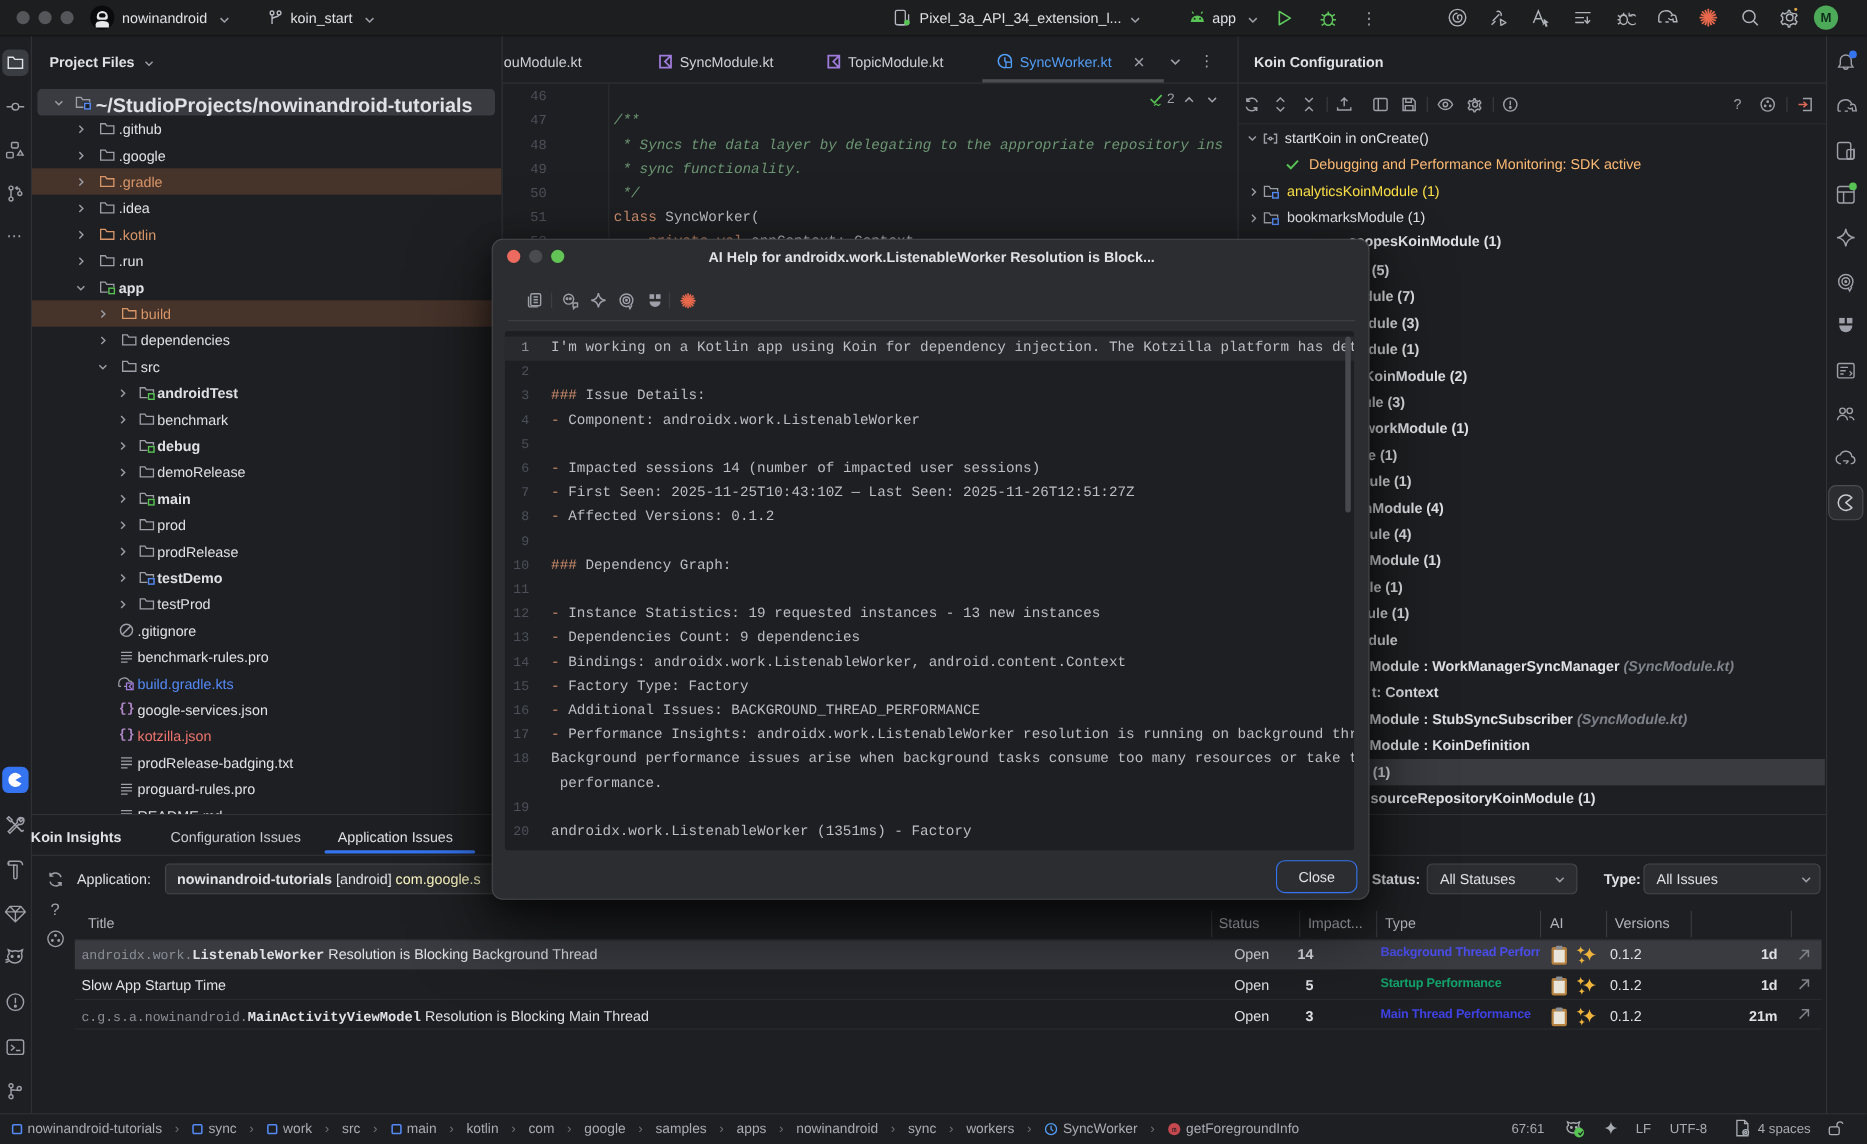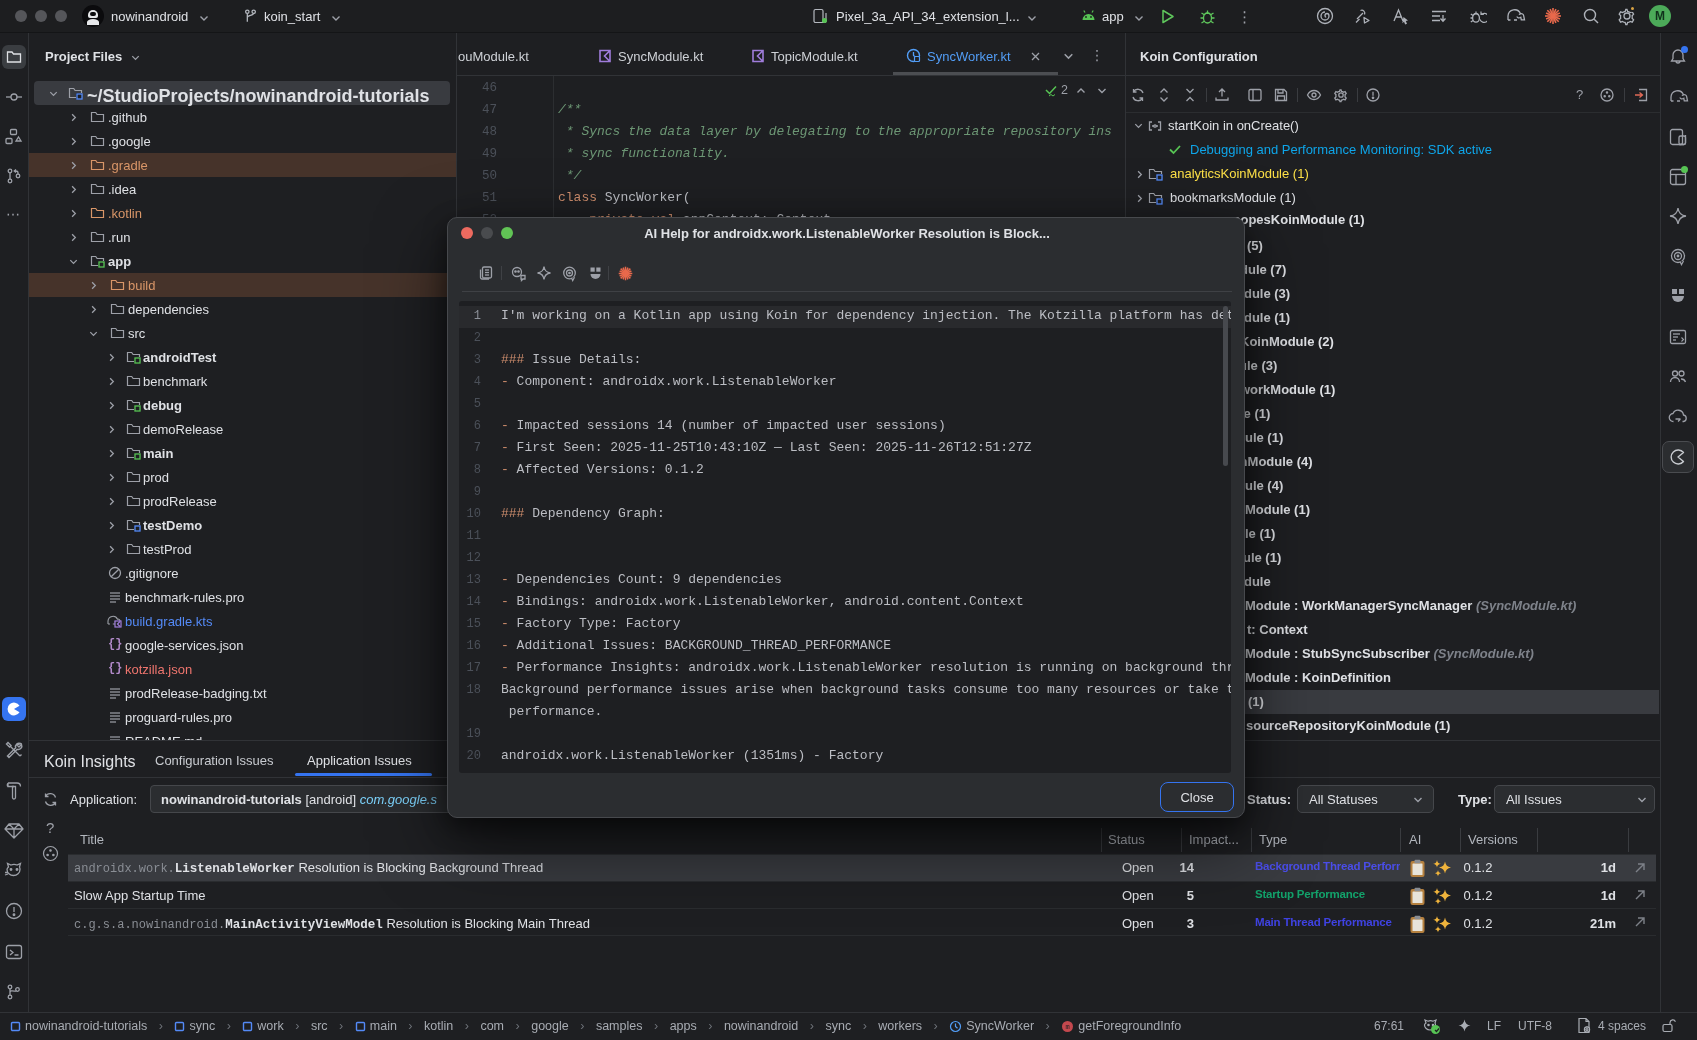--- a/index.html
+++ b/index.html
@@ -503,21 +503,21 @@
     <path d="M2.5 4.5 L6 8 L9.5 4.5"></path>
   </svg>
 <svg class="a" style="left:1147px;top:118px" width="16" height="16" viewBox="0 0 16 16" fill="none" stroke="#9da0a8" stroke-width="1.3">
     <path d="M5 4 H2.5 v8 H5 M11 4 h2.5 v8 H11 M5 8 h2 M9 8 h2"></path>
     <circle cx="8" cy="8" r="1.2"></circle>
   </svg>
 <div class="a" style="left:1168px;top:118px;font-size:13px;color:#dfe1e5;white-space:nowrap">startKoin in onCreate()</div>
 <svg class="a" style="left:1168px;top:143px" width="14" height="13" viewBox="0 0 14 13" fill="none" stroke="#57c454" stroke-width="1.8">
     <path d="M2 6.5 L5.5 10 L12 3"></path>
   </svg>
-<div class="a" style="left:1190px;top:142px;font-size:13px;color:#0ea5e9;white-space:nowrap">Debugging and Performance Monitoring: SDK active</div>
+<div class="a" style="left:1190px;top:142px;font-size:13px;color:#fdba74;white-space:nowrap">Debugging and Performance Monitoring: SDK active</div>
 <svg class="a" style="left:1134px;top:169px" width="11" height="11" viewBox="0 0 12 12" fill="none" stroke="#9da0a8" stroke-width="1.4">
     <path d="M4.5 2.5 L8 6 L4.5 9.5"></path>
   </svg>
 <svg class="a" style="left:1148px;top:167px" width="15" height="14" viewBox="0 0 15 14" fill="none" stroke="#9da0a8" stroke-width="1.2">
     <path d="M1.5 2.5 h4.2 l1.4 2 h6.4 v7 h-12 z"></path>
   </svg>
 <div class="a" style="left:1156px;top:174px;width:6px;height:6px;background:#1e1f22"></div>
 <svg class="a" style="left:1156px;top:174px" width="7" height="7" viewBox="0 0 7 7" fill="none" stroke="#548af7" stroke-width="1.3">
     <rect x="1" y="1" width="5" height="5"></rect>
   </svg>
@@ -607,31 +607,31 @@
     <path d="M5.5 15.5 a4 4 0 0 1-.5-8 a5.5 5.5 0 0 1 10.5 1.5 a3.3 3.3 0 0 1 0 6.5 h-1"></path>
     <path d="M7.5 13 h5 M10 15.5 l2.5-2.5"></path>
   </svg>
 <div class="a" style="left:1662px;top:441px;width:32px;height:32px;border:1px solid #4a4c50;border-radius:7px;background:#2b2d30"></div>
 <svg class="a" style="left:1668px;top:447px" width="20" height="20" viewBox="0 0 20 20">
     <path d="M10 10 L15.5 5.5 A7 7 0 1 0 15.5 14.5 Z" fill="none" stroke="#c8cbd0" stroke-width="1.4" stroke-linejoin="round"></path>
   </svg>
 
 <div class="a" style="left:29px;top:741px;width:1631px;height:271px;background:#1e1f22"></div>
 <div class="hline" style="left:29px;top:740px;width:1631px"></div>
-<div class="a" style="left:44px;top:753px;font-size:16px;font-weight:400">Koin Insights</div>
+<div class="a" style="left:28px;top:753px;font-size:13px;font-weight:700">Koin Insights</div>
 <div class="a tx13" style="left:155px;top:753px;color:#c8cbd0">Configuration Issues</div>
 <div class="a tx13" style="left:307px;top:753px;color:#dfe1e5">Application Issues</div>
 <div class="a" style="left:295px;top:773px;width:137px;height:3px;border-radius:2px;background:#3574f0"></div>
 <div class="hline" style="left:29px;top:777px;width:1631px"></div>
 <svg class="a" style="left:42px;top:791px" width="17" height="17" viewBox="0 0 17 17" fill="none" stroke="#9da0a8" stroke-width="1.3">
     <path d="M13.5 6.5 a5.5 5.5 0 0 0-10-1.2 M3.5 2.5 v3 h3 M3.5 10.5 a5.5 5.5 0 0 0 10 1.2 M13.5 14.5 v-3 h-3"></path>
   </svg>
 <div class="a tx13" style="left:70px;top:792px">Application:</div>
 <div class="a" style="left:150px;top:785px;width:312px;height:28px;border:1px solid #45474b;border-radius:4px;background:#2b2d30"></div>
-<div class="a tx13" style="left:161px;top:792px"><b>nowinandroid-tutorials</b> [android] <span style="font-style:italic;color:#7dd3fc">com.google.s</span></div>
+<div class="a tx13" style="left:161px;top:792px"><b>nowinandroid-tutorials</b> [android] <span style="color:#fef9c3">com.google.s</span></div>
 <div class="a" style="left:46px;top:819px;color:#9da0a8;font-size:15px">?</div>
 <svg class="a" style="left:42px;top:845px" width="17" height="17" viewBox="0 0 17 17" fill="none" stroke="#9da0a8" stroke-width="1.2">
     <circle cx="8.5" cy="8.5" r="7"></circle>
     <circle cx="8.5" cy="5.5" r="0.7" fill="#9da0a8"></circle>
     <circle cx="5.6" cy="10" r="0.7" fill="#9da0a8"></circle>
     <circle cx="11.4" cy="10" r="0.7" fill="#9da0a8"></circle>
   </svg>
 
 <div class="a tx13" style="left:1247px;top:792px;font-weight:600">Status:</div>
 <div class="a" style="left:1297px;top:785px;width:137px;height:28px;border:1px solid #45474b;border-radius:5px;background:#2b2d30"></div>
@@ -857,20 +857,21 @@
 <div class="a mono" style="left:42px;top:117px;font-size:13px;white-space:pre;color:#bcbec4;width:730px;overflow:hidden"><span style="color:#cf8e6d">-</span> Impacted sessions 14 (number of impacted user sessions)</div>
 <div class="a mono" style="left:0;top:140px;width:22px;text-align:right;font-size:12px;color:#4b5059">7</div>
 <div class="a mono" style="left:42px;top:139px;font-size:13px;white-space:pre;color:#bcbec4;width:730px;overflow:hidden"><span style="color:#cf8e6d">-</span> First Seen: 2025-11-25T10:43:10Z — Last Seen: 2025-11-26T12:51:27Z</div>
 <div class="a mono" style="left:0;top:162px;width:22px;text-align:right;font-size:12px;color:#4b5059">8</div>
 <div class="a mono" style="left:42px;top:161px;font-size:13px;white-space:pre;color:#bcbec4;width:730px;overflow:hidden"><span style="color:#cf8e6d">-</span> Affected Versions: 0.1.2</div>
 <div class="a mono" style="left:0;top:184px;width:22px;text-align:right;font-size:12px;color:#4b5059">9</div>
 <div class="a mono" style="left:0;top:206px;width:22px;text-align:right;font-size:12px;color:#4b5059">10</div>
 <div class="a mono" style="left:42px;top:205px;font-size:13px;white-space:pre;color:#bcbec4;width:730px;overflow:hidden"><span style="color:#cf8e6d">###</span> Dependency Graph:</div>
 <div class="a mono" style="left:0;top:228px;width:22px;text-align:right;font-size:12px;color:#4b5059">11</div>
 <div class="a mono" style="left:0;top:250px;width:22px;text-align:right;font-size:12px;color:#4b5059">12</div>
+<div class="a mono" style="left:42px;top:249px;font-size:13px;white-space:pre;color:#bcbec4;width:730px;overflow:hidden"><span style="color:#cf8e6d">-</span> Instance Statistics: 19 requested instances - 13 new instances</div>
 <div class="a mono" style="left:0;top:272px;width:22px;text-align:right;font-size:12px;color:#4b5059">13</div>
 <div class="a mono" style="left:42px;top:271px;font-size:13px;white-space:pre;color:#bcbec4;width:730px;overflow:hidden"><span style="color:#cf8e6d">-</span> Dependencies Count: 9 dependencies</div>
 <div class="a mono" style="left:0;top:294px;width:22px;text-align:right;font-size:12px;color:#4b5059">14</div>
 <div class="a mono" style="left:42px;top:293px;font-size:13px;white-space:pre;color:#bcbec4;width:730px;overflow:hidden"><span style="color:#cf8e6d">-</span> Bindings: androidx.work.ListenableWorker, android.content.Context</div>
 <div class="a mono" style="left:0;top:316px;width:22px;text-align:right;font-size:12px;color:#4b5059">15</div>
 <div class="a mono" style="left:42px;top:315px;font-size:13px;white-space:pre;color:#bcbec4;width:730px;overflow:hidden"><span style="color:#cf8e6d">-</span> Factory Type: Factory</div>
 <div class="a mono" style="left:0;top:338px;width:22px;text-align:right;font-size:12px;color:#4b5059">16</div>
 <div class="a mono" style="left:42px;top:337px;font-size:13px;white-space:pre;color:#bcbec4;width:730px;overflow:hidden"><span style="color:#cf8e6d">-</span> Additional Issues: BACKGROUND_THREAD_PERFORMANCE</div>
 <div class="a mono" style="left:0;top:360px;width:22px;text-align:right;font-size:12px;color:#4b5059">17</div>
 <div class="a mono" style="left:42px;top:359px;font-size:13px;white-space:pre;color:#bcbec4;width:730px;overflow:hidden"><span style="color:#cf8e6d">-</span> Performance Insights: androidx.work.ListenableWorker resolution is running on background thr</div>

